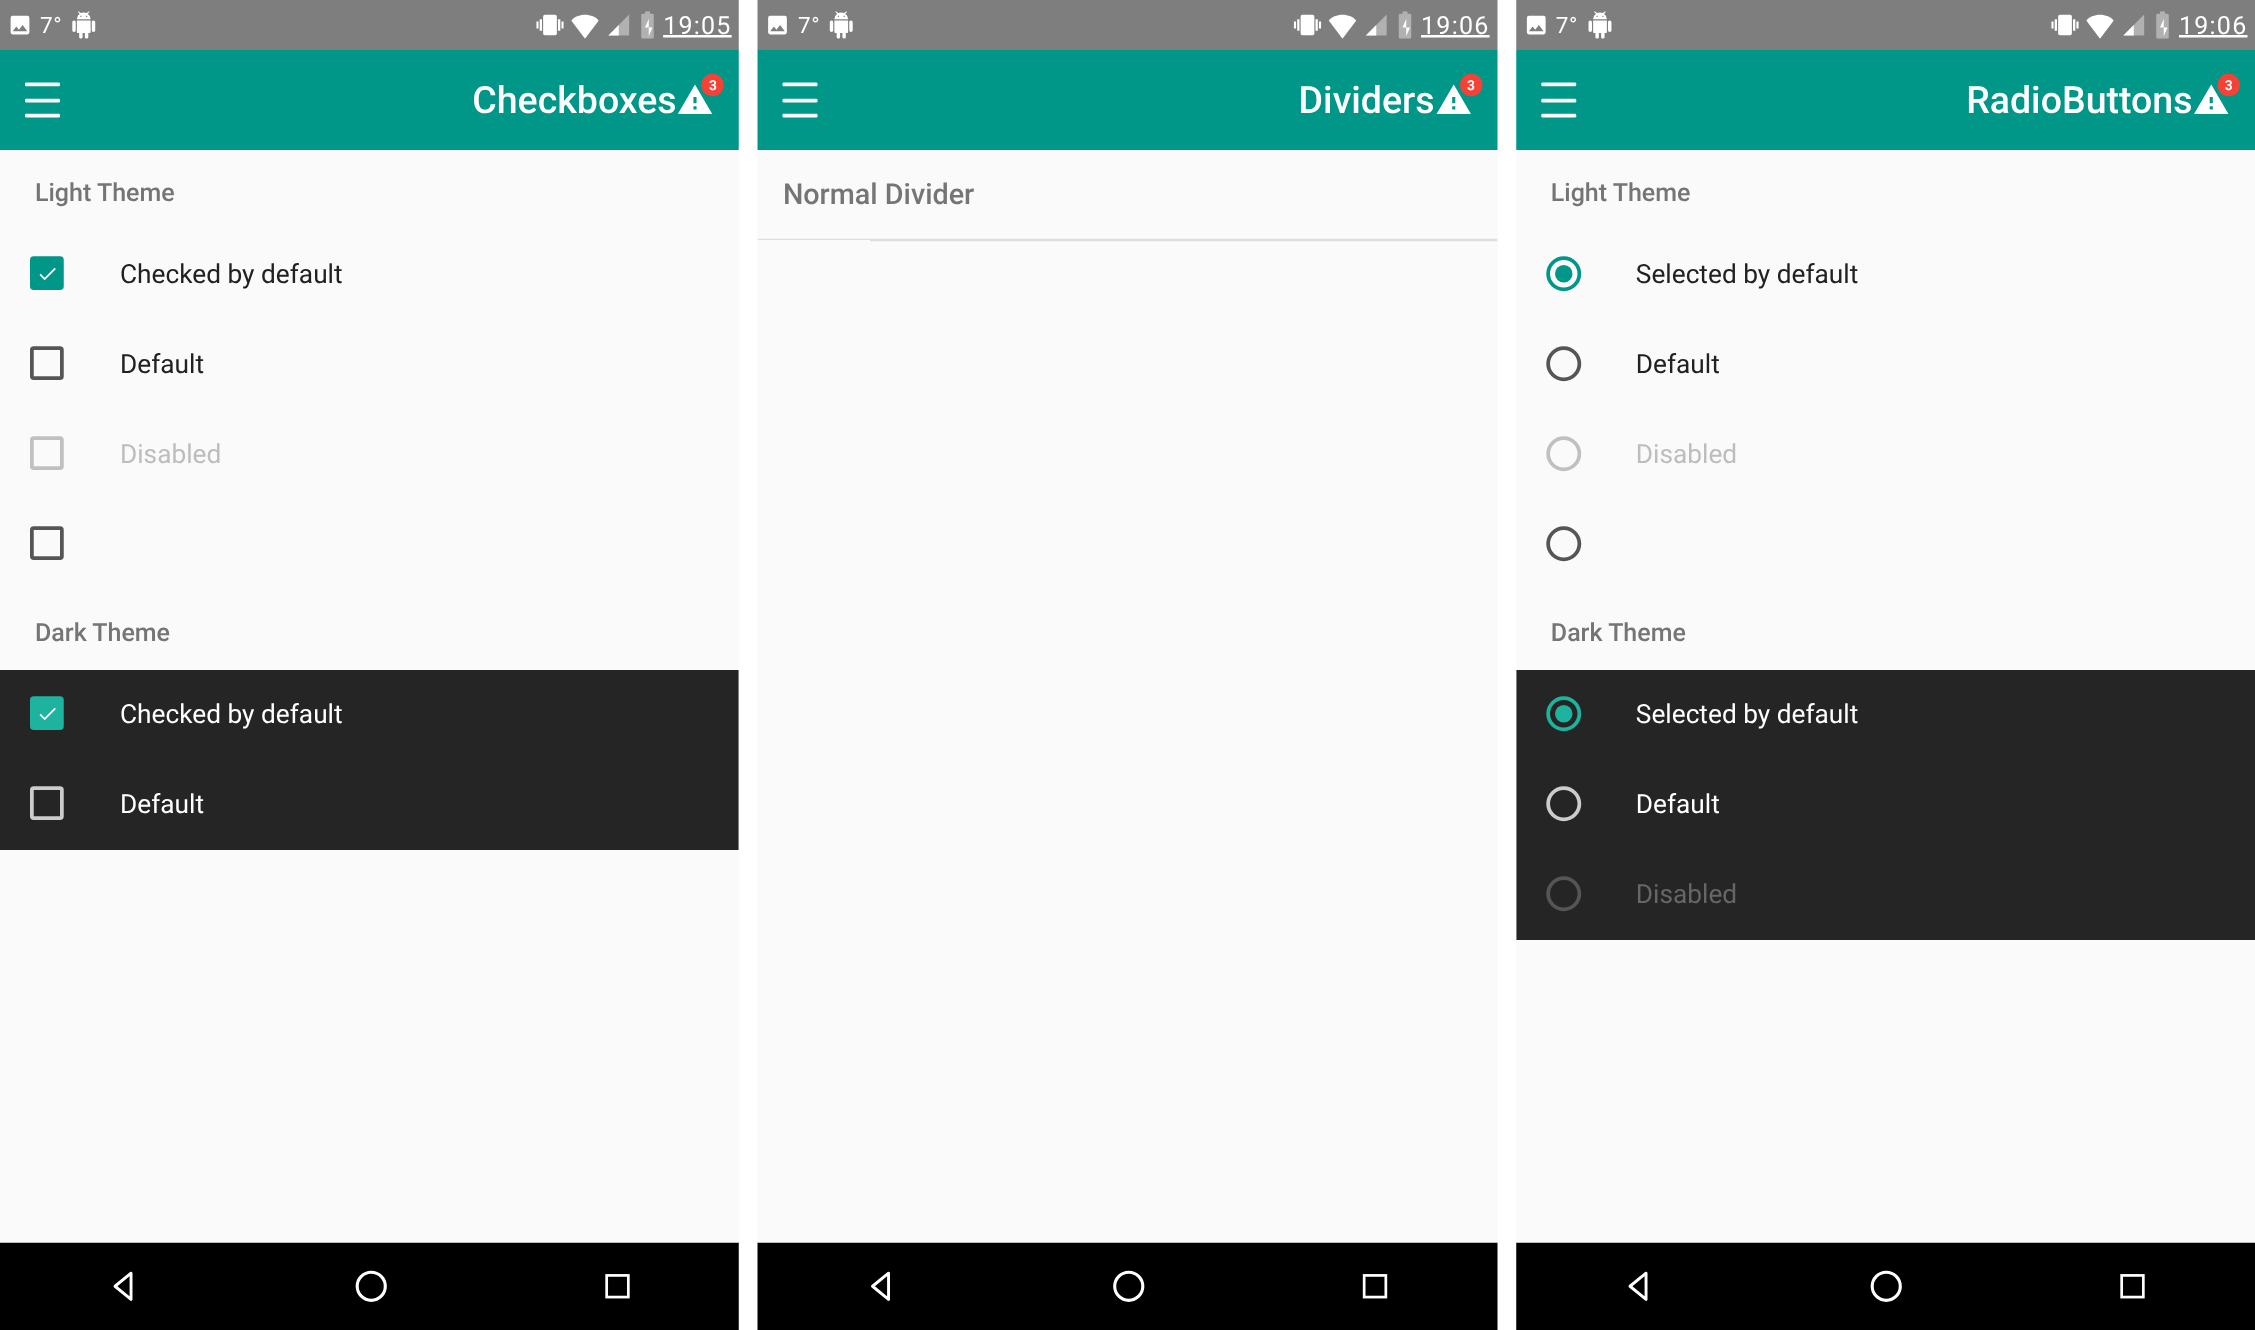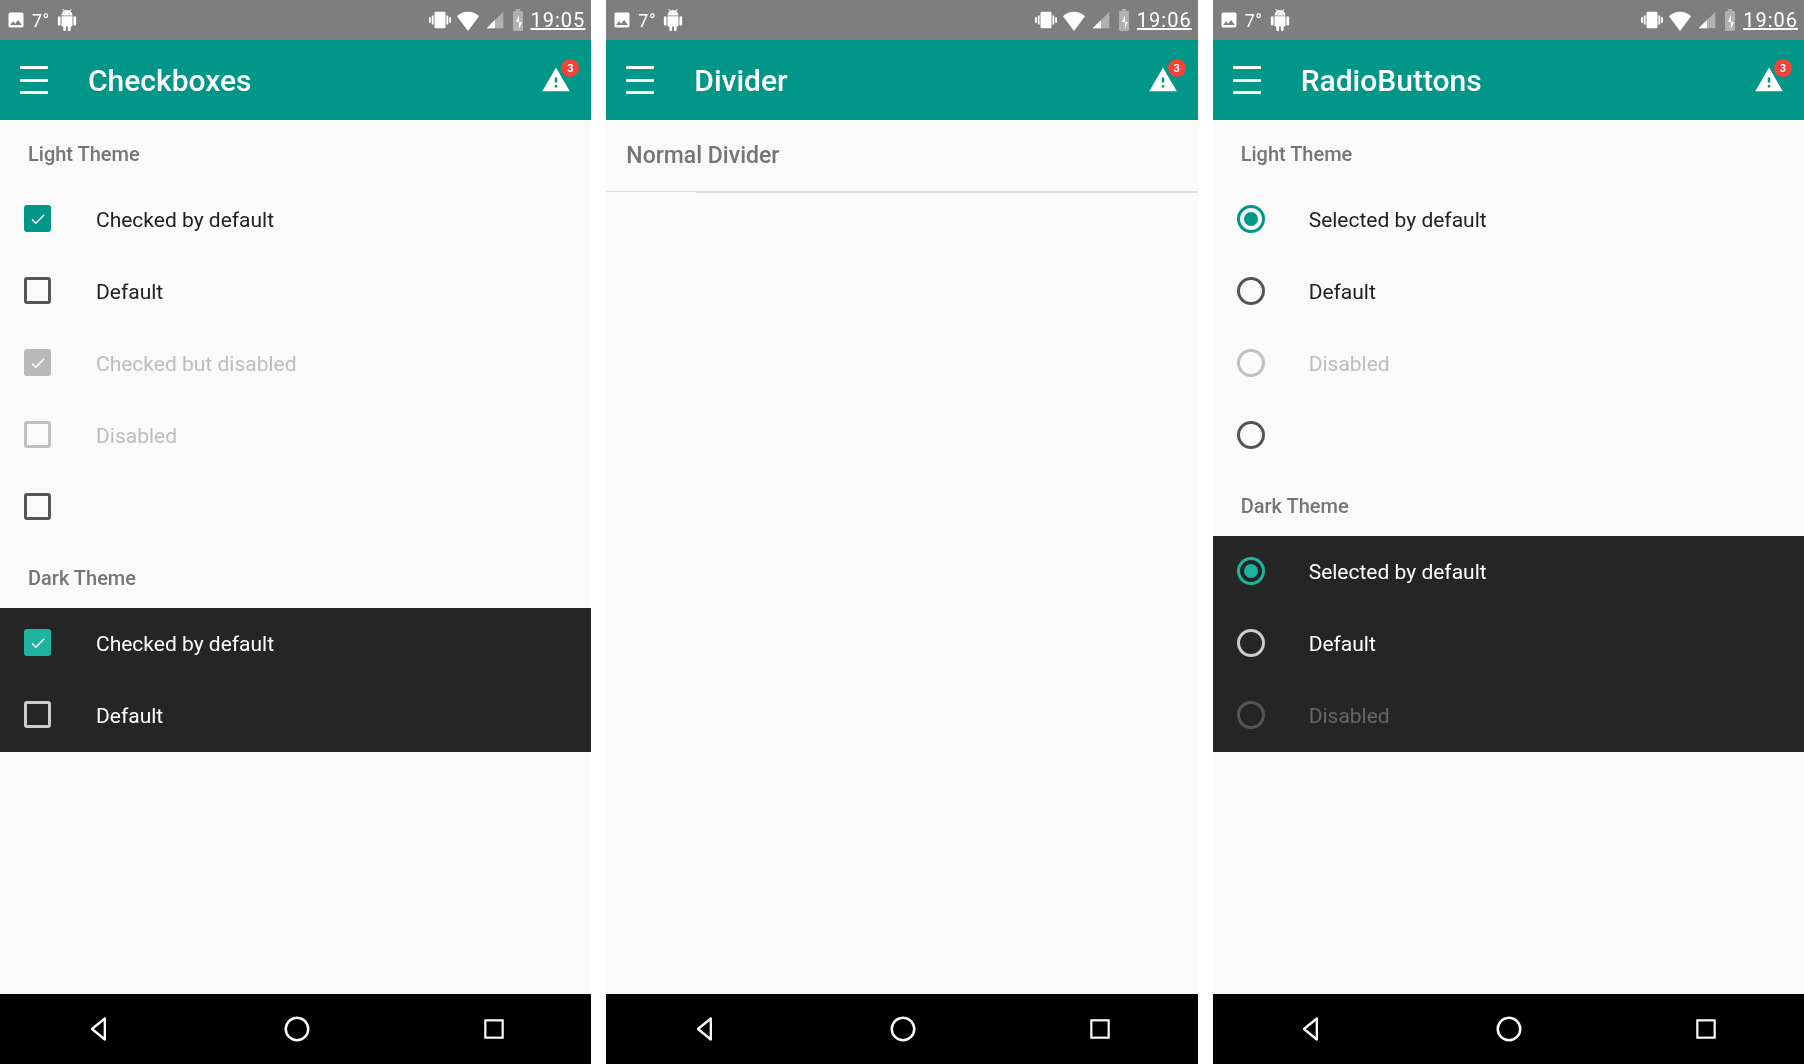--- a/index.html
+++ b/index.html
@@ -53,20 +53,21 @@
   .clock{font-size:20px;font-weight:400;letter-spacing:1px;text-decoration:underline;}
 
   
   .app-bar{
     height:80px;
     background:var(--teal);
     color:#fff;
     display:flex;
     align-items:center;
     padding:0 20px;
+    text-align:right;
   }
   .menu-btn{width:28px;height:28px;margin-right:40px;display:flex;flex-direction:column;justify-content:space-between;}
   .menu-btn span{display:block;height:3px;background:#fff;border-radius:1px;}
   .app-title{font-size:30px;font-weight:500;flex:1;}
   .warning-btn{position:relative;display:flex;align-items:center;}
   .warning-btn svg{display:block;}
   .badge{
     position:absolute;
     top:-6px;right:-8px;
     width:18px;height:18px;
@@ -214,30 +215,20 @@
       <div class="label">Checked by default</div>
     </div>
     <div class="row">
       <div class="control">
           <div class="cb"></div>
         </div>
       <div class="label">Default</div>
     </div>
     <div class="row disabled">
       <div class="control">
-          <div class="cb checked disabled">
-            <svg width="18" height="18" viewBox="0 0 24 24" fill="#fff">
-              <path d="M9 16.2 4.8 12l-1.4 1.4L9 19 21 7l-1.4-1.4z"></path>
-            </svg>
-          </div>
-        </div>
-      <div class="label">Checked but disabled</div>
-    </div>
-    <div class="row disabled">
-      <div class="control">
           <div class="cb disabled"></div>
         </div>
       <div class="label">Disabled</div>
     </div>
     <div class="row">
       <div class="control">
           <div class="cb"></div>
         </div>
       <div class="label"></div>
     </div>
@@ -306,21 +297,21 @@
       <span class="clock">19:06</span>
     </div>
   </div>
 
   <div class="app-bar">
     <div class="menu-btn">
         <span></span>
         <span></span>
         <span></span>
       </div>
-    <div class="app-title">Divider</div>
+    <div class="app-title">Dividers</div>
     <div class="warning-btn">
       <svg width="30" height="30" viewBox="0 0 24 24" fill="#fff">
           <path d="M1 21h22L12 2 1 21zm12-3h-2v-2h2v2zm0-4h-2v-4h2v4z"></path>
         </svg>
       <span class="badge">3</span>
     </div>
   </div>
 
   <div class="content">
     <div class="divider-section">Normal Divider</div>

